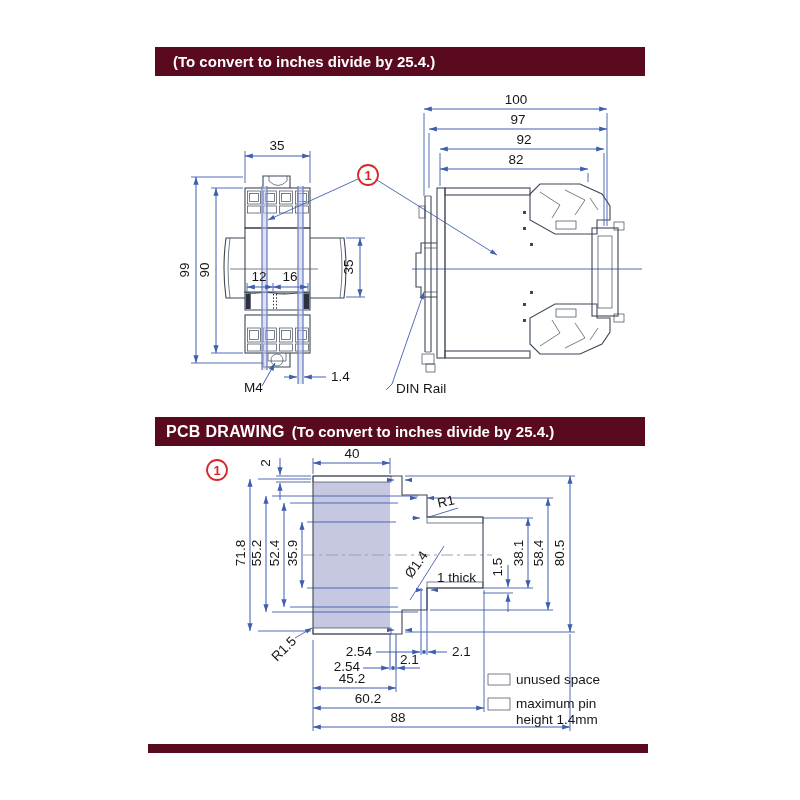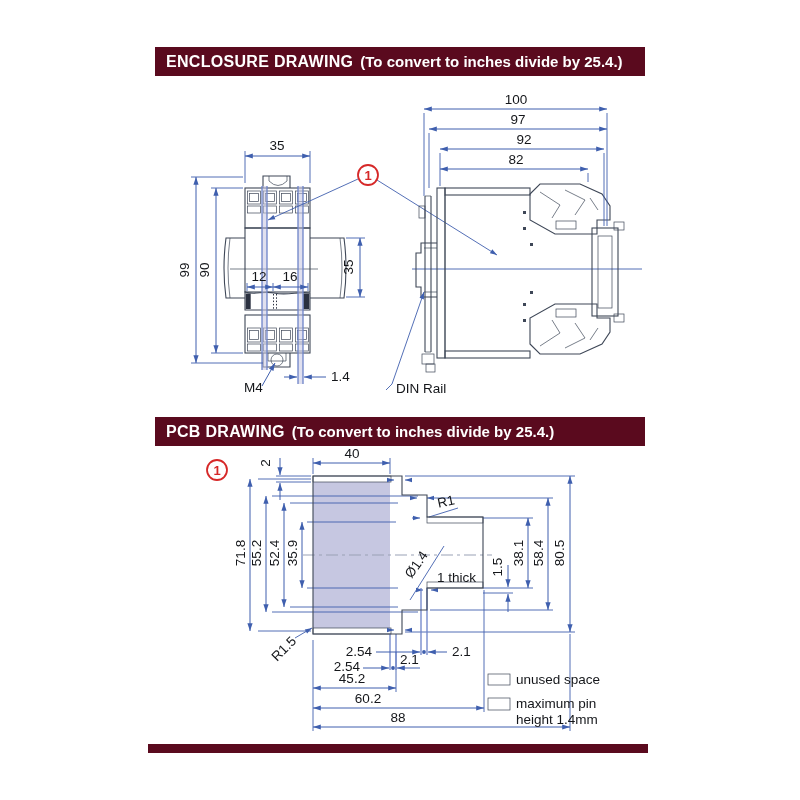--- a/index.html
+++ b/index.html
@@ -22,21 +22,20 @@
   .red{stroke:#d62828;fill:none;stroke-width:1.8;}
   .redtxt{fill:#d62828;font-weight:bold;font-size:13px;}
   .cl{stroke:#3f5fae;stroke-width:.9;fill:none;}
 </style>
 </head>
 <body>
 
 <div id="page">
 
   <div class="hdr" id="hdr-enclosure">
-    <span class="t">ENCLOSURE DRAWING</span>
     <span class="n">(To convert to inches divide by 25.4.)</span>
   </div>
 
   <div class="hdr" id="hdr-pcb">
     <span class="t">PCB DRAWING</span>
     <span class="n">(To convert to inches divide by 25.4.)</span>
   </div>
 
   <div id="bottom-bar"></div>
 

